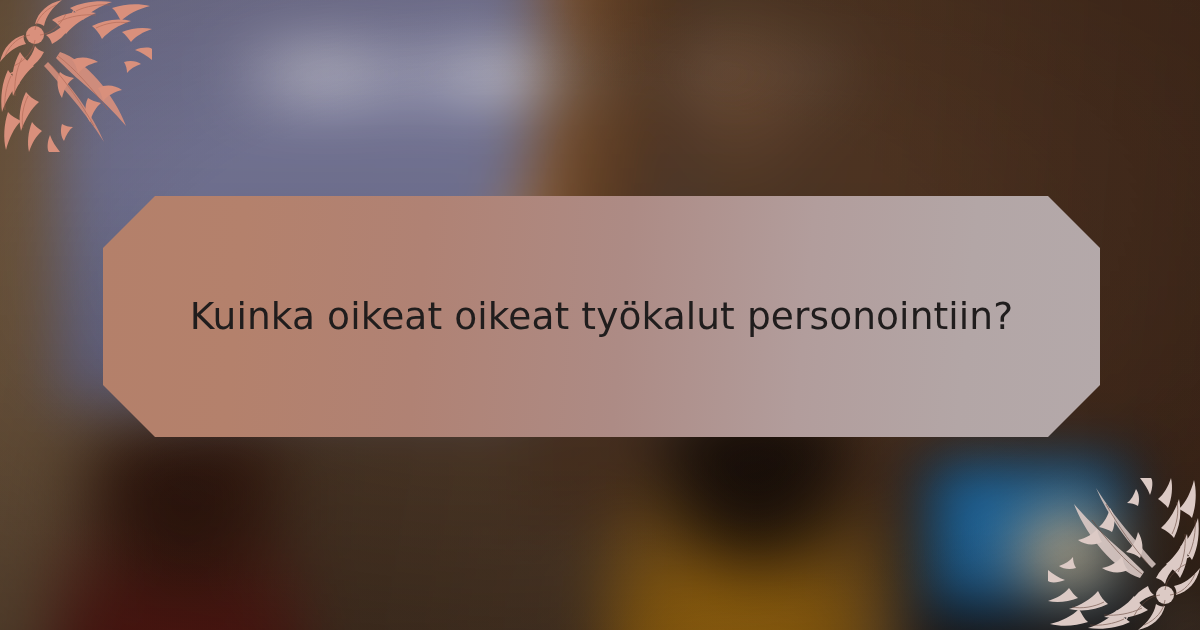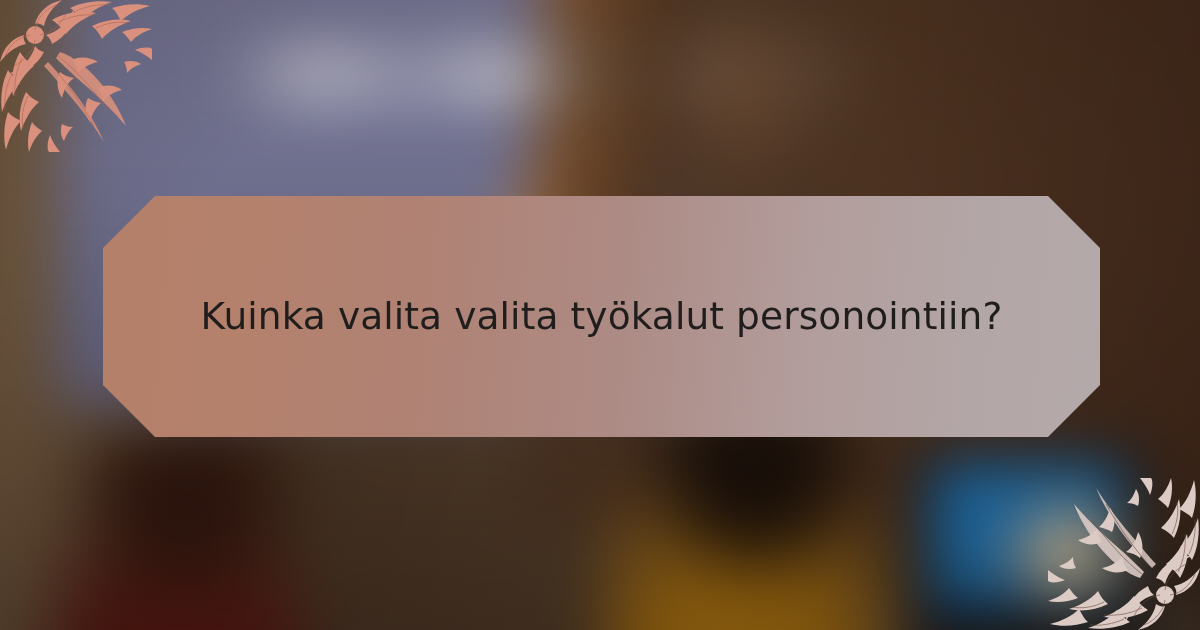--- a/index.html
+++ b/index.html
@@ -254,21 +254,21 @@
     <div class="bg-layer-speaker"></div>
     <div class="bg-layer-head-left"></div>
     <div class="bg-layer-head-mid"></div>
     <div class="bg-layer-desk"></div>
     <div class="bg-layer-monitor"></div>
     <div class="bg-layer-monitor-screen"></div>
   </div>
   <div class="bg-grade"></div>
 
   <div class="banner">
-    <div class="banner-title">Kuinka valita valita työkalut personointiin?</div>
+    <div class="banner-title">Kuinka oikeat oikeat työkalut personointiin?</div>
   </div>
 
   <div class="ornament ornament-tl">
     <svg viewBox="0 0 152 152" xmlns="http://www.w3.org/2000/svg" aria-hidden="true">
       <g fill="#d9907c">
 
         <circle cx="35" cy="35" r="9"></circle>
 
         <path d="M35 24 C38 12 48 3 62 0 C52 8 46 16 44 26 C41 24 38 23 35 24 Z"></path>
         <path d="M46 35 C58 32 69 22 74 8 C74 24 66 37 52 44 C51 40 49 37 46 35 Z"></path>

